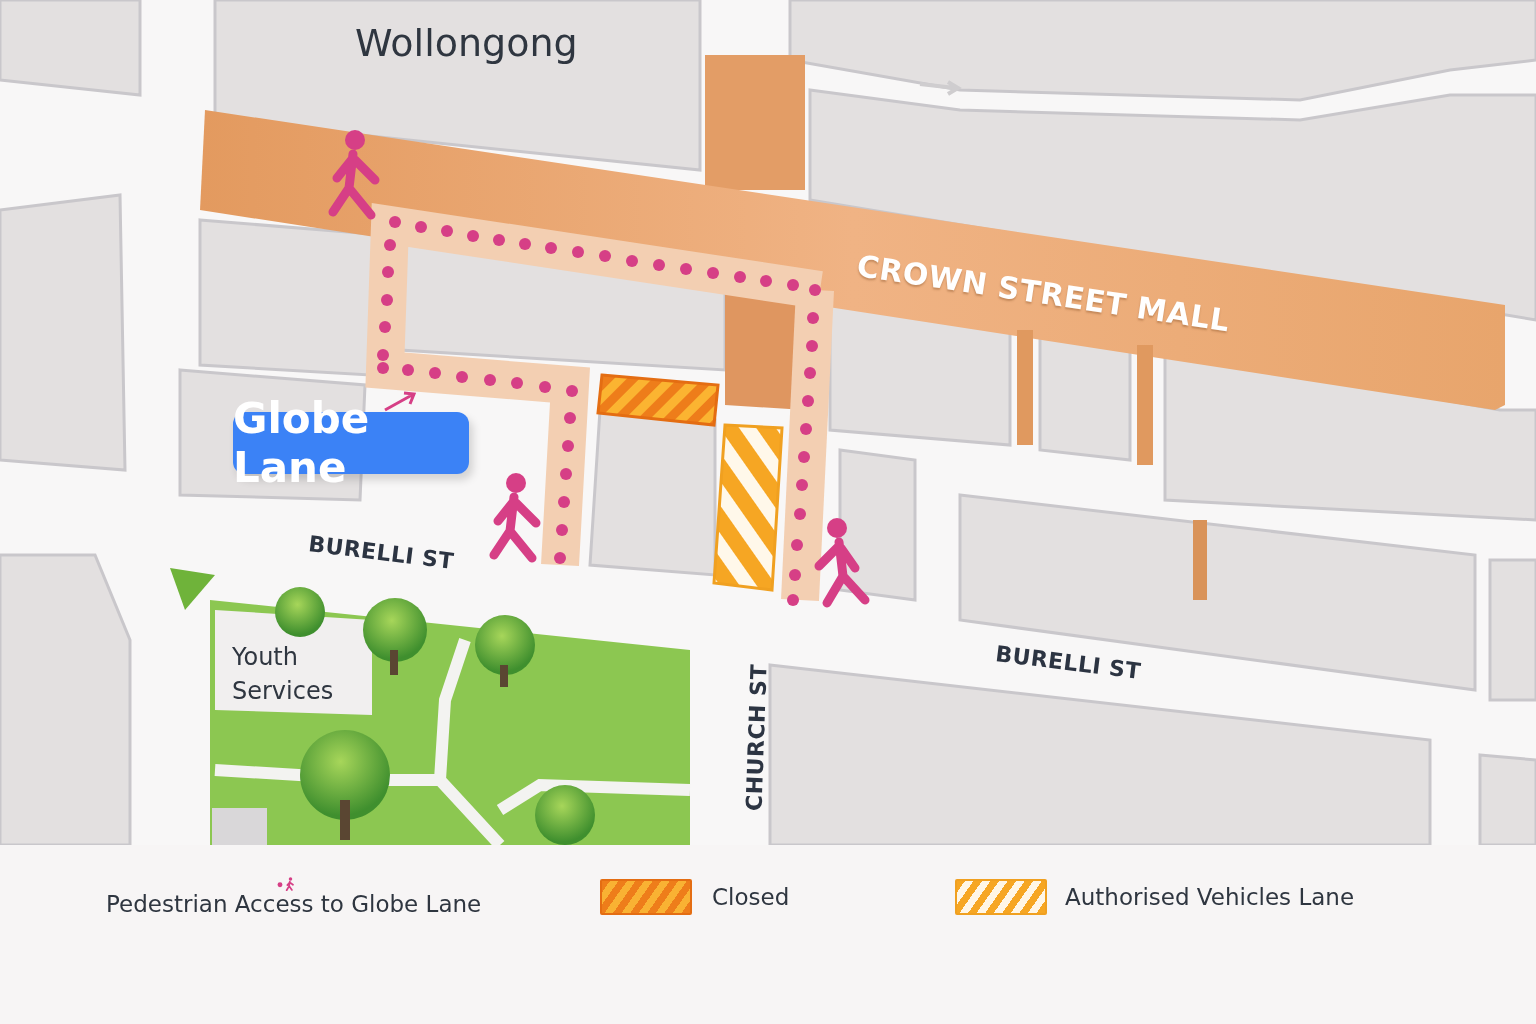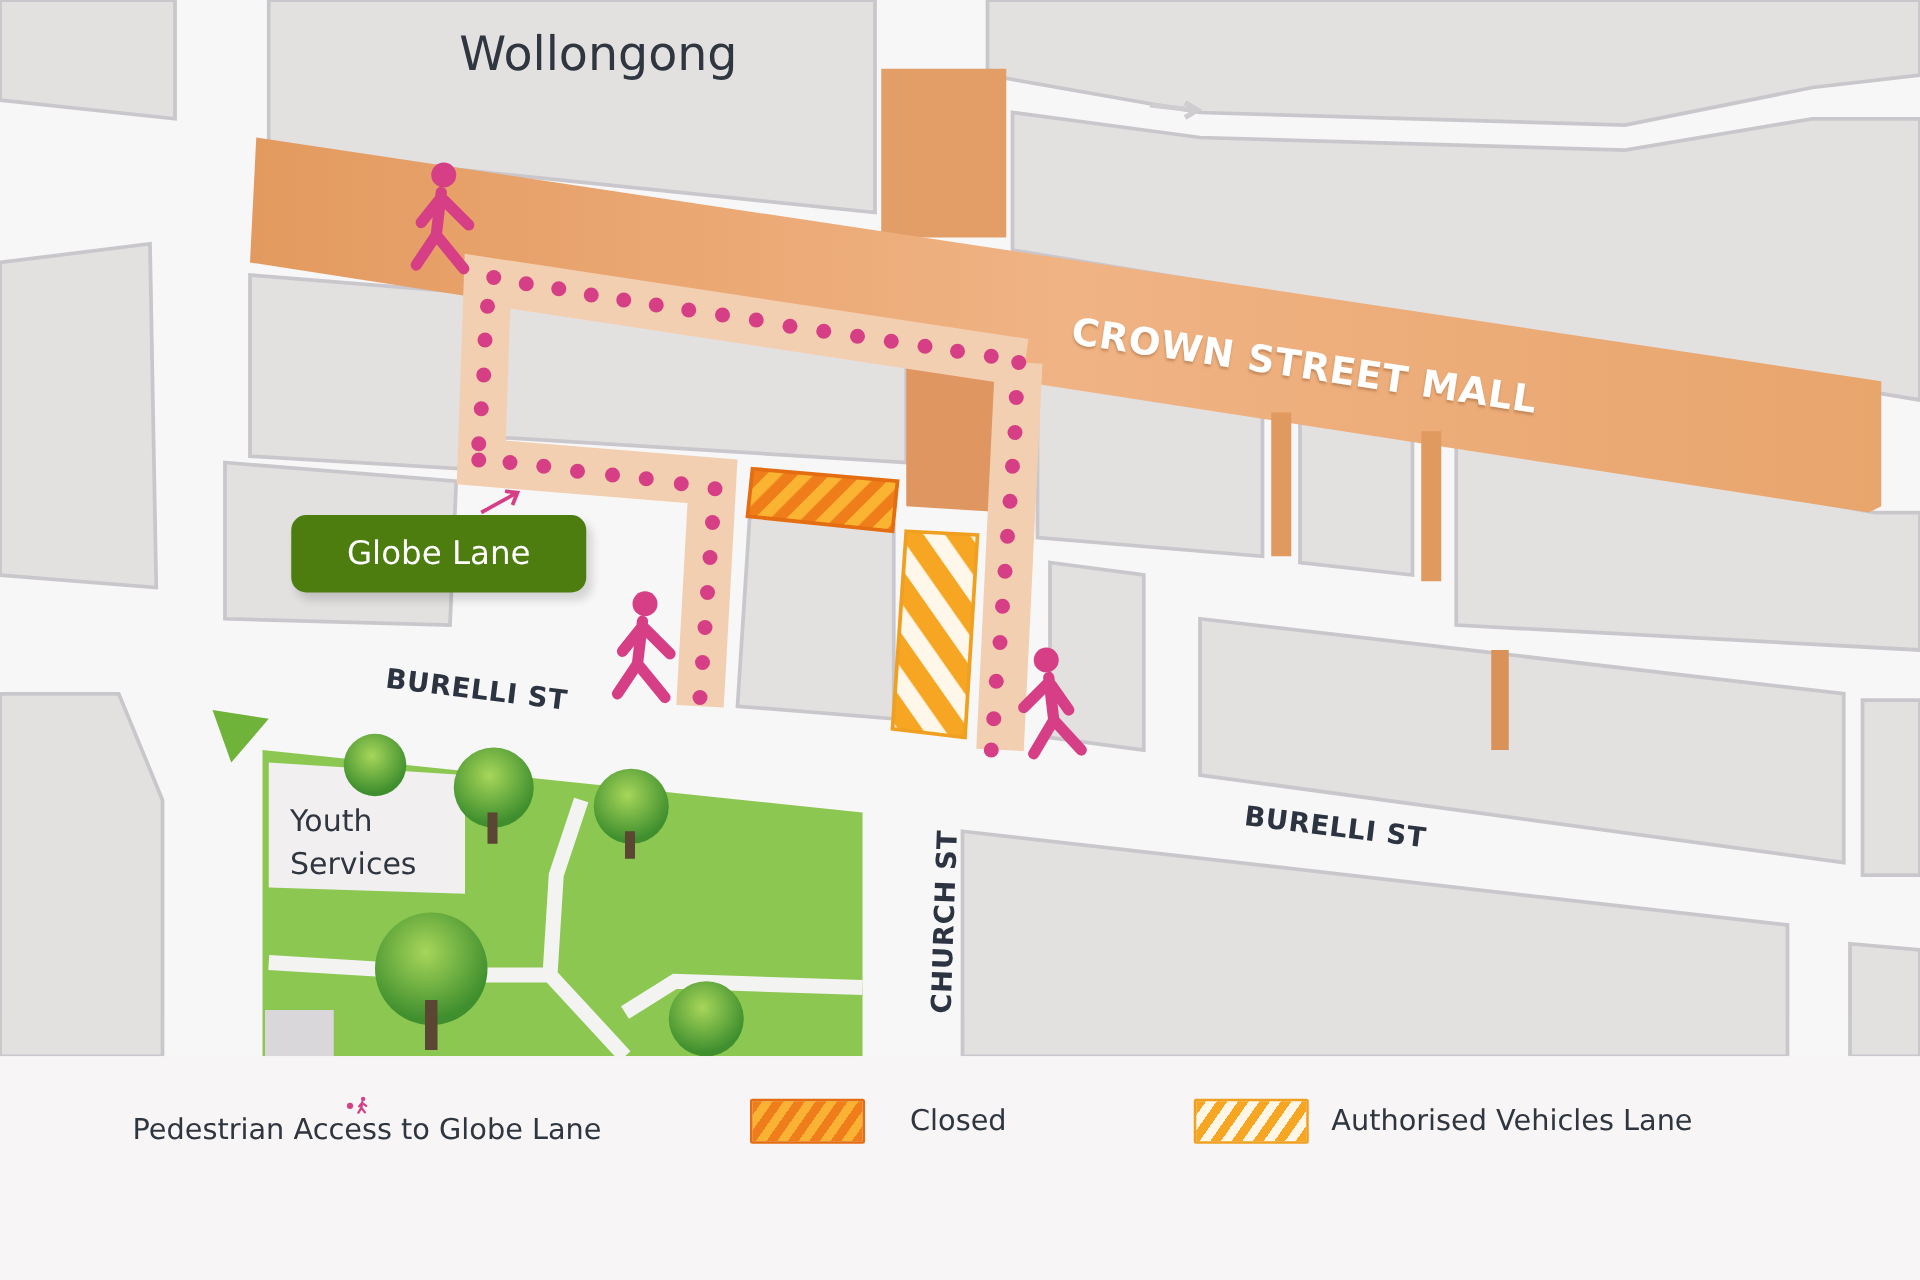--- a/index.html
+++ b/index.html
@@ -1,22 +1,22 @@
 <!DOCTYPE html>
 <html><head>
 <meta charset="utf-8">
 <style>
   html, body { margin:0; padding:0; }
   body { width:1536px; height:1024px; overflow:hidden; background:#f6f4f4; font-family:"DejaVu Sans", sans-serif; position:relative; }
   #map { position:absolute; left:0; top:0; width:1536px; height:845px; }
   .label { position:absolute; color:#2f3640; white-space:nowrap; }
-  .place-title { font-size:38px; line-height:42px; text-align:right; font-weight:500; }
+  .place-title { font-size:38px; line-height:42px; text-align:left; font-weight:500; }
   .street { font-size:22px; font-weight:600; letter-spacing:0.5px; color:#2c3442; }
   .mall-label { position:absolute; font-size:30px; font-weight:700; color:#fff; letter-spacing:0.5px; text-shadow:0 2px 2px rgba(120,70,30,0.35); white-space:nowrap; }
-  .globe-badge { position:absolute; left:233px; top:412px; width:236px; height:62px; border-radius:12px; background:#4d7c0f; box-shadow:4px 6px 8px rgba(0,0,0,0.15); display:flex; align-items:center; justify-content:center; color:#fff; font-size:26px; font-weight:400; }
+  .globe-badge { position:absolute; left:233px; top:412px; width:236px; height:62px; border-radius:12px; background:#3b82f6; box-shadow:4px 6px 8px rgba(0,0,0,0.15); display:flex; align-items:center; justify-content:center; color:#fff; font-size:42px; font-weight:700; }
   #legend { position:absolute; left:0; top:845px; width:1536px; height:179px; background:#f7f5f5; }
   .legend-item { position:absolute; top:32px; display:flex; align-items:center; height:40px; }
   .legend-text { font-size:23px; color:#2f3640; margin-left:14px; }
   .swatch { width:88px; height:32px; border-radius:2px; }
   .sw-closed { background:repeating-linear-gradient(-55deg,#ee7d1a 0 7px,#f9b233 7px 14px); border:2px solid #e46d12; }
   .sw-auth { background:repeating-linear-gradient(-55deg,#f6a623 0 7px,#fff6e6 7px 14px); border:2px solid #f0a020; }
 </style>
 </head>
 <body>
 
@@ -190,19 +190,19 @@
       <circle cx="8" cy="22" r="7" fill="#d63f86"></circle>
       <g fill="#d63f86" stroke="#d63f86" stroke-linecap="round">
         <circle cx="38" cy="6" r="5" stroke="none"></circle>
         <path d="M36,13 L34,26 M34,26 L27,38 M34,26 L42,37 M36,15 L29,23 M37,16 L45,22" stroke-width="5" fill="none"></path>
       </g>
     </svg>
     <span class="legend-text">Pedestrian Access to Globe Lane</span>
   </div>
   <div class="legend-item" style="left:600px;">
     <div class="swatch sw-closed"></div>
-    <span class="legend-text" style="margin-left:36px;">Closed</span>
+    <span class="legend-text" style="margin-left:20px;">Closed</span>
   </div>
   <div class="legend-item" style="left:955px;">
     <div class="swatch sw-auth"></div>
     <span class="legend-text" style="margin-left:18px;">Authorised Vehicles Lane</span>
   </div>
 </div>
 
 </body></html>

